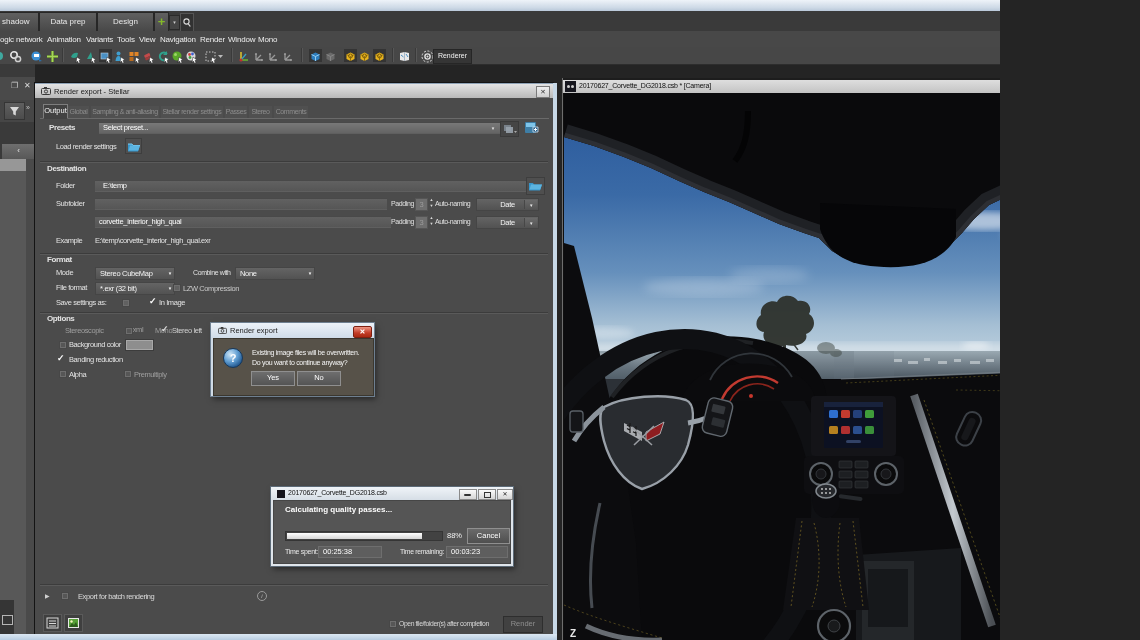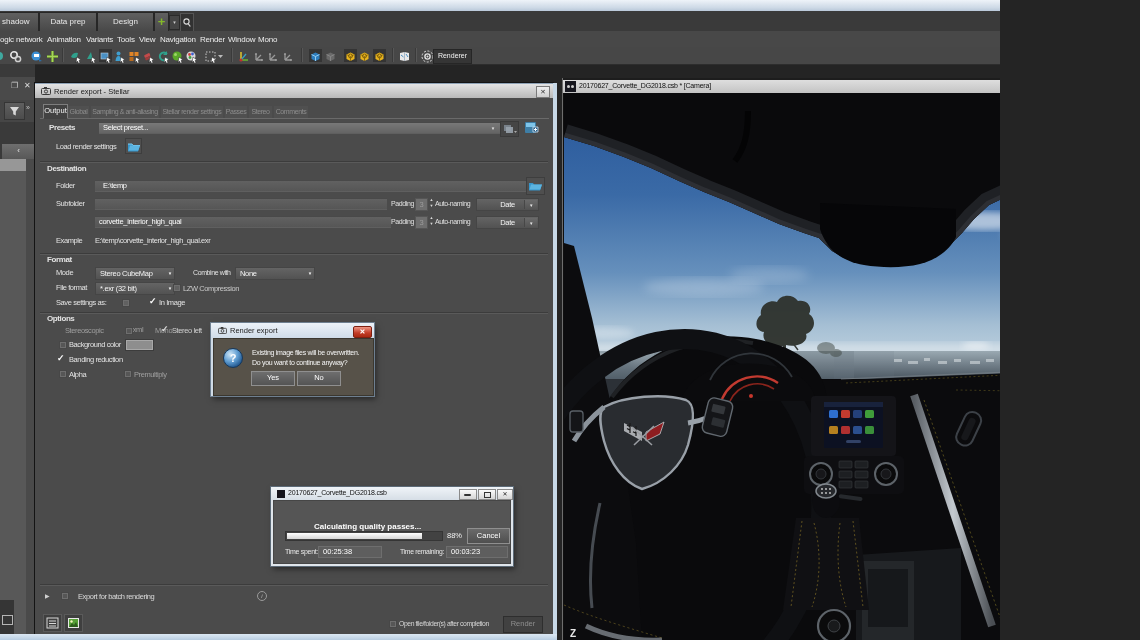--- a/index.html
+++ b/index.html
@@ -588,21 +588,21 @@
     <span class="abs" style="left:17px;top:2px;font-size:7px;letter-spacing:-0.2px;color:#101010;white-space:nowrap;">20170627_Corvette_DG2018.csb</span>
     <div class="abs" style="left:188px;top:2px;width:16px;height:9px;background:linear-gradient(#fafafa,#d5d5d5);border:1px solid #8a8a8a;">
           <div class="abs" style="left:4px;top:4px;width:7px;height:2px;background:#333;border-radius:1px;"></div>
         </div>
     <div class="abs" style="left:207px;top:2px;width:16px;height:9px;background:linear-gradient(#fafafa,#d5d5d5);border:1px solid #8a8a8a;">
           <div class="abs" style="left:5px;top:2px;width:5px;height:4px;border:1px solid #333;"></div>
         </div>
     <div class="abs" style="left:226px;top:2px;width:14px;height:9px;background:linear-gradient(#fafafa,#d5d5d5);border:1px solid #8a8a8a;color:#222;font-size:6px;text-align:center;line-height:8px;">✕</div>
   </div>
   <div class="abs" style="left:2px;top:13px;width:236px;height:62px;background:#555555;border:1px solid #464646;">
-    <span class="abs" style="left:11px;top:21px;font-size:8px;font-weight:bold;color:#fdfdfd;white-space:nowrap;margin-left:29px;">Calculating quality passes...</span>
+    <span class="abs" style="left:11px;top:4px;font-size:8px;font-weight:bold;color:#fdfdfd;white-space:nowrap;">Calculating quality passes...</span>
     <div class="abs" style="left:11px;top:30px;width:156px;height:8px;background:#424242;border:1px solid #353535;">
       <div class="abs" style="left:1px;top:1px;width:135px;height:6px;background:linear-gradient(#ffffff,#d4d4d4);"></div>
     </div>
     <span class="abs" style="left:173px;top:30px;font-size:7.5px;color:#f2f2f2;">88%</span>
     <div class="abs" style="left:193px;top:27px;width:41px;height:14px;background:linear-gradient(#6a6a6a,#4f4f4f);border:1px solid #8f8f8f;color:#fff;font-size:7.5px;text-align:center;line-height:13px;">Cancel</div>
     <span class="abs" style="left:11px;top:47px;font-size:7px;letter-spacing:-0.3px;color:#e8e8e8;">Time spent:</span>
     <div class="abs" style="left:44px;top:45px;width:58px;height:10px;background:#5e5e5e;border:1px solid #6e6e6e;color:#fdfdfd;font-size:7.5px;padding-left:4px;line-height:10px;">00:25:38</div>
     <span class="abs" style="left:126px;top:47px;font-size:6.8px;letter-spacing:-0.3px;color:#e8e8e8;">Time remaining:</span>
     <div class="abs" style="left:172px;top:45px;width:56px;height:10px;background:#5e5e5e;border:1px solid #6e6e6e;color:#fdfdfd;font-size:7.5px;padding-left:4px;line-height:10px;">00:03:23</div>
   </div>

